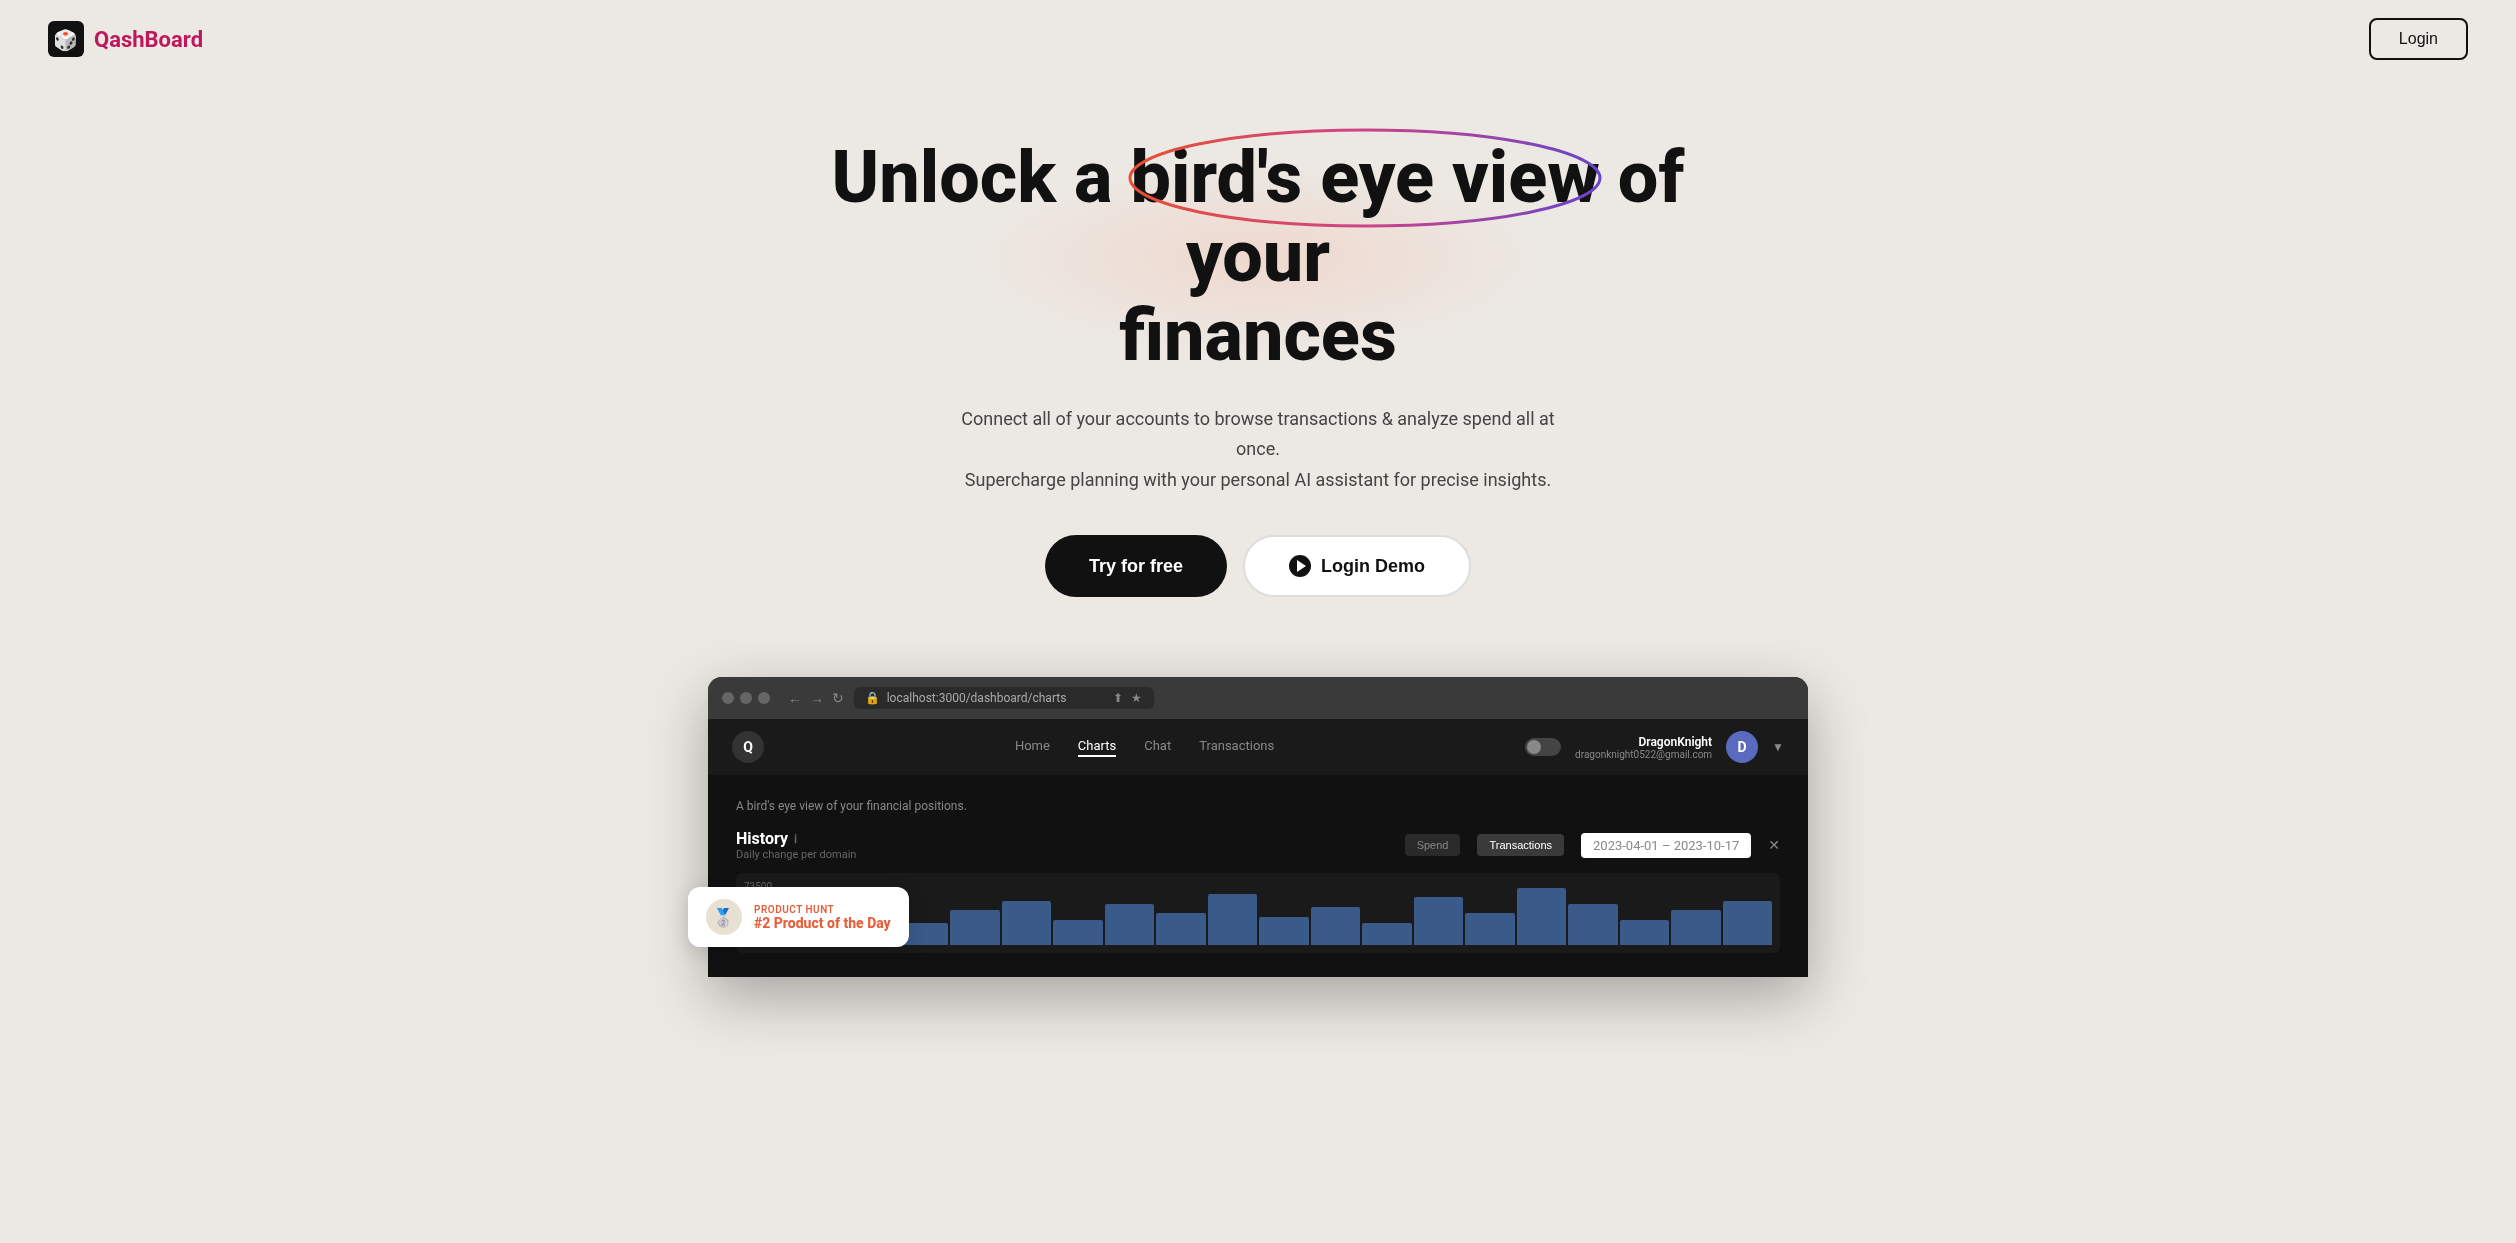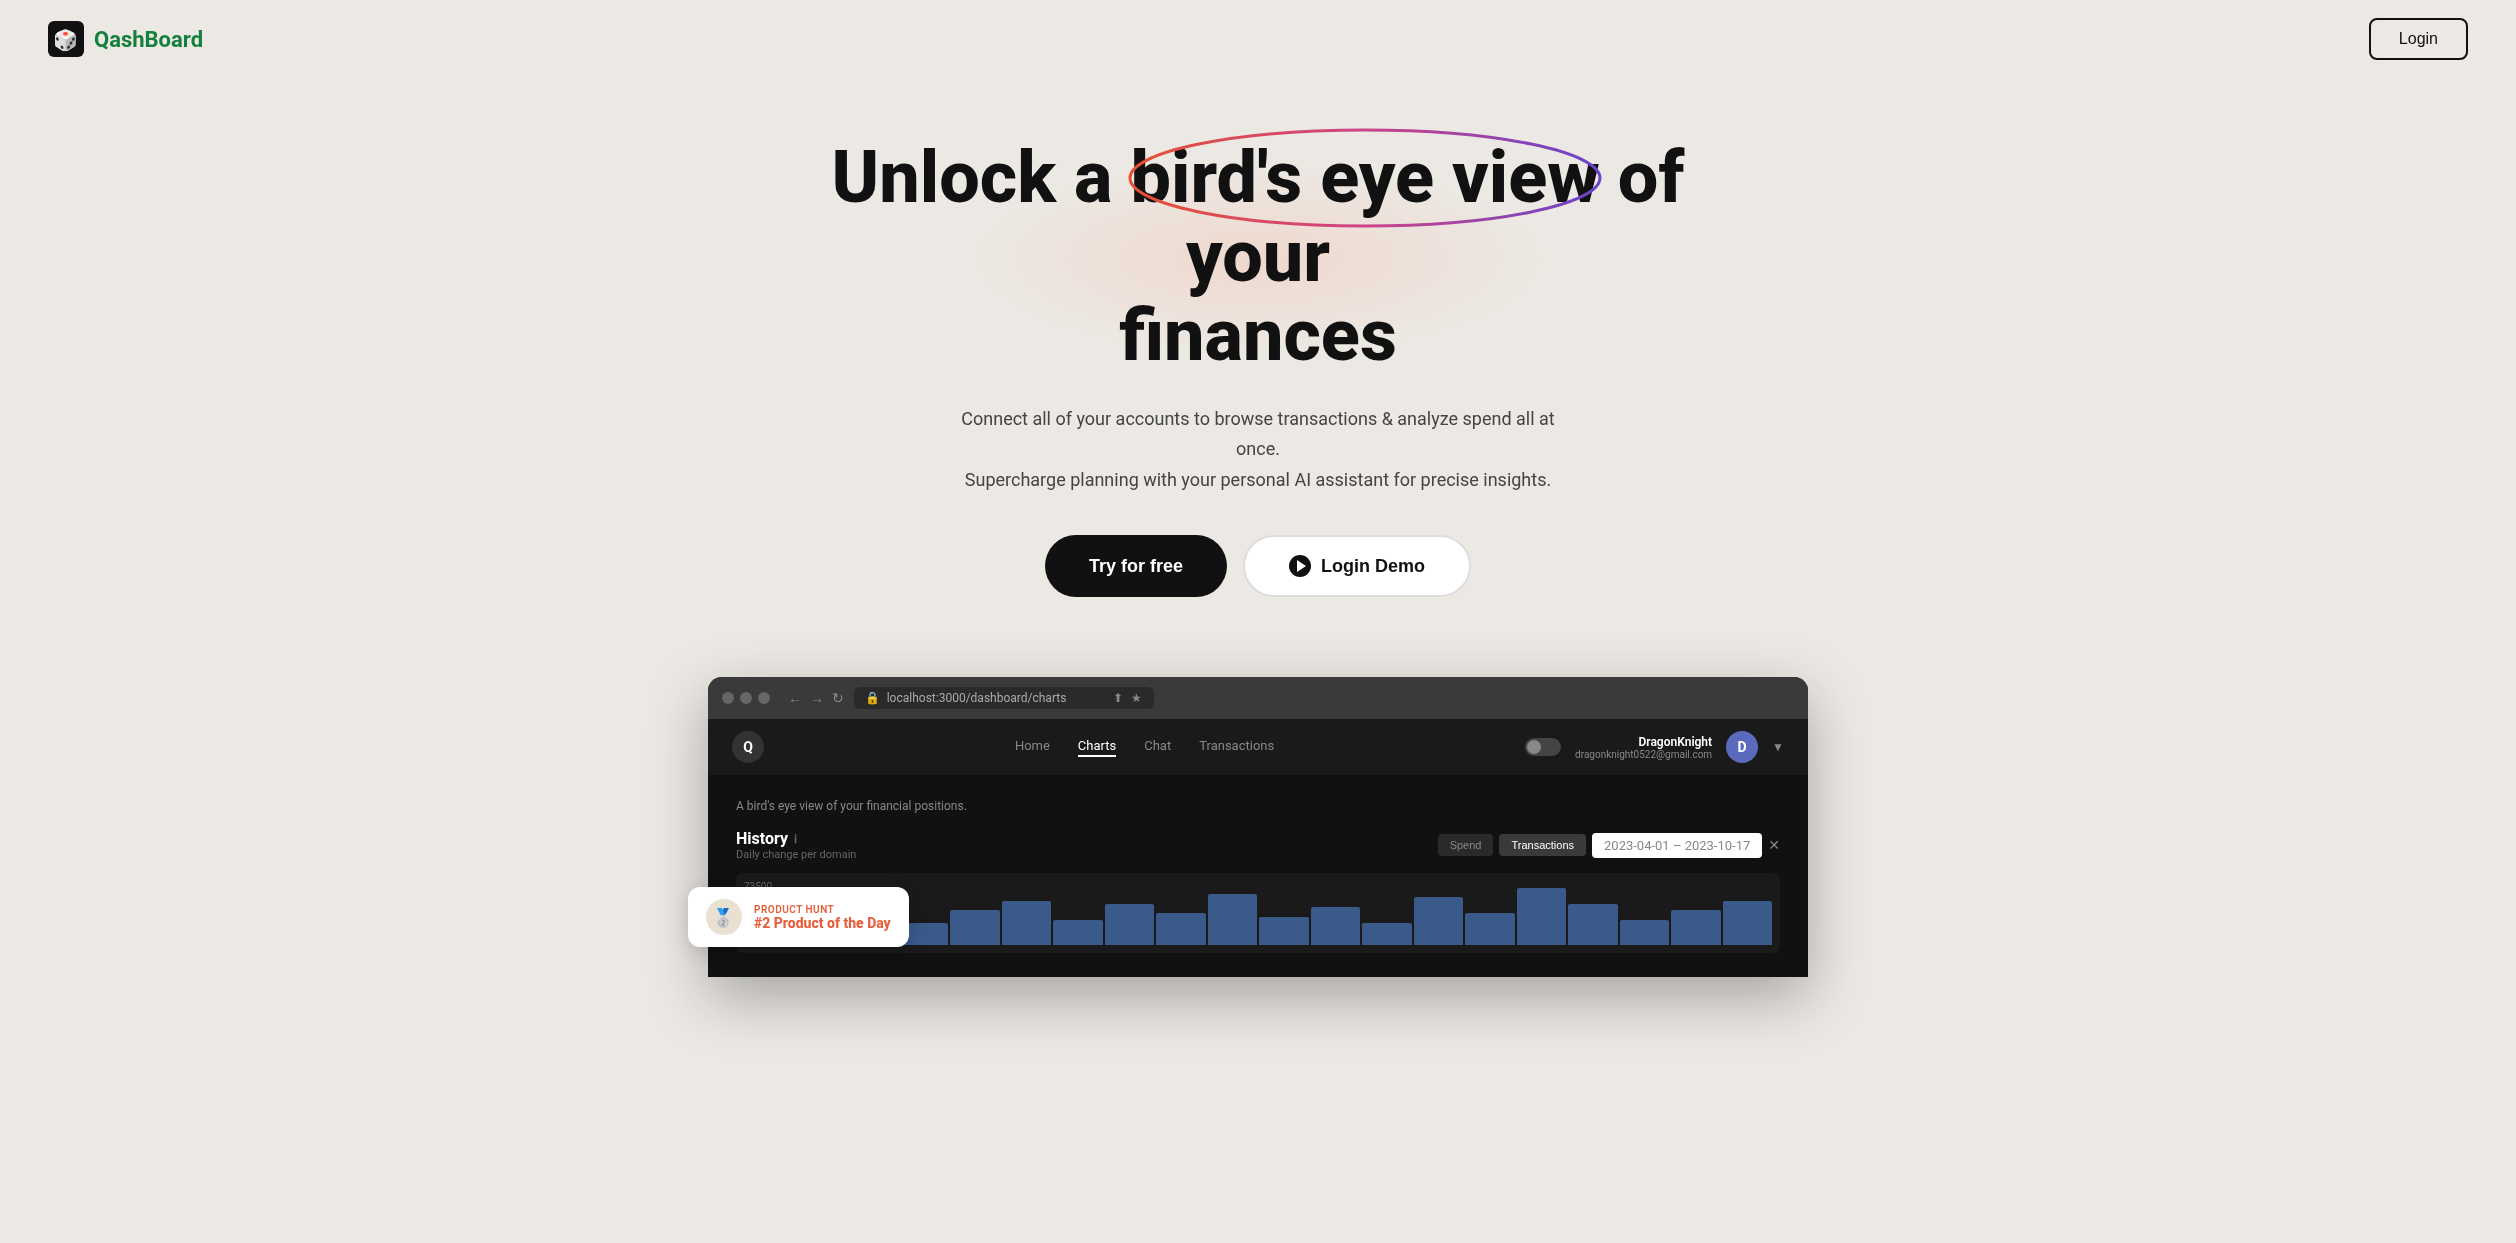--- a/index.html
+++ b/index.html
@@ -32,21 +32,21 @@
     }
 
     .logo-icon {
       width: 36px;
       height: 36px;
     }
 
     .logo-text {
       font-size: 22px;
       font-weight: 700;
-      color: #15803d;
+      color: #be185d;
     }
 
     .login-btn {
       border: 2px solid #111;
       background: transparent;
       color: #111;
       font-size: 16px;
       font-weight: 500;
       padding: 10px 28px;
       border-radius: 8px;
@@ -331,21 +331,21 @@
     }
 
     .history-subtitle {
       color: #666;
       font-size: 11px;
     }
 
     .history-controls {
       display: flex;
       align-items: center;
-      gap: 6px;
+      gap: 17px;
     }
 
     .filter-btn {
       background: #2a2a2a;
       color: #888;
       border: none;
       padding: 5px 12px;
       border-radius: 4px;
       font-size: 11px;
       cursor: pointer;

